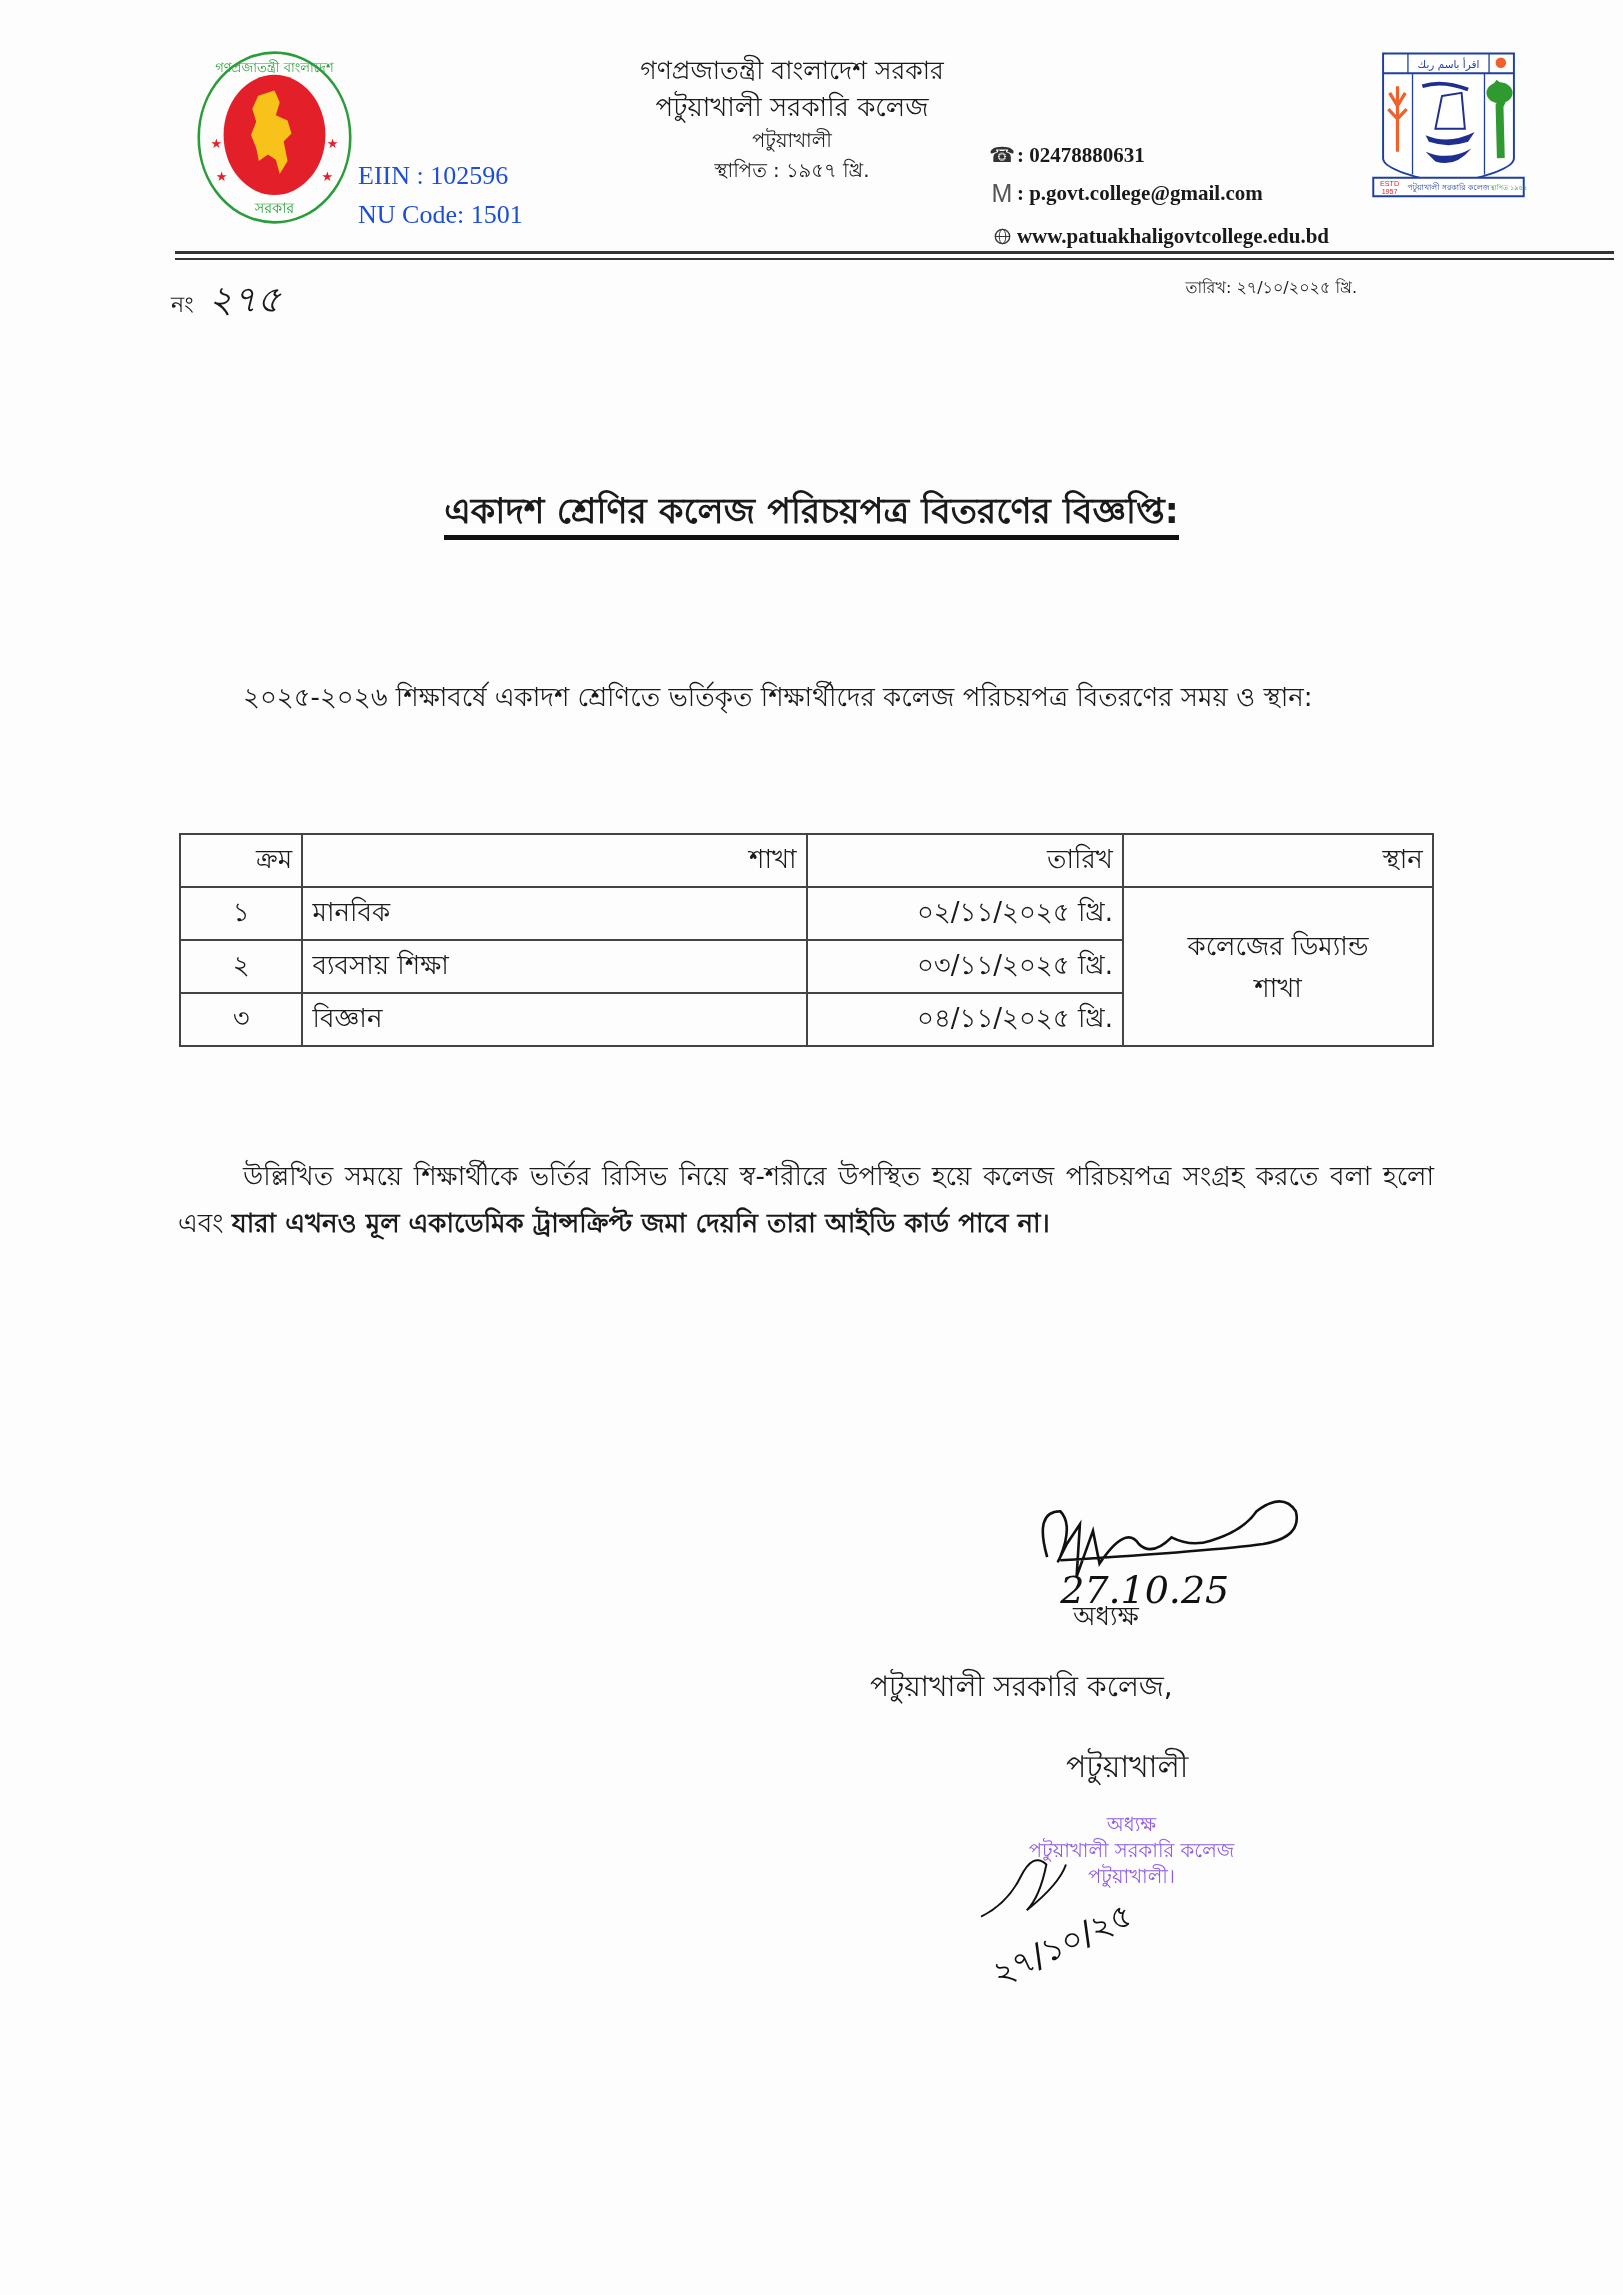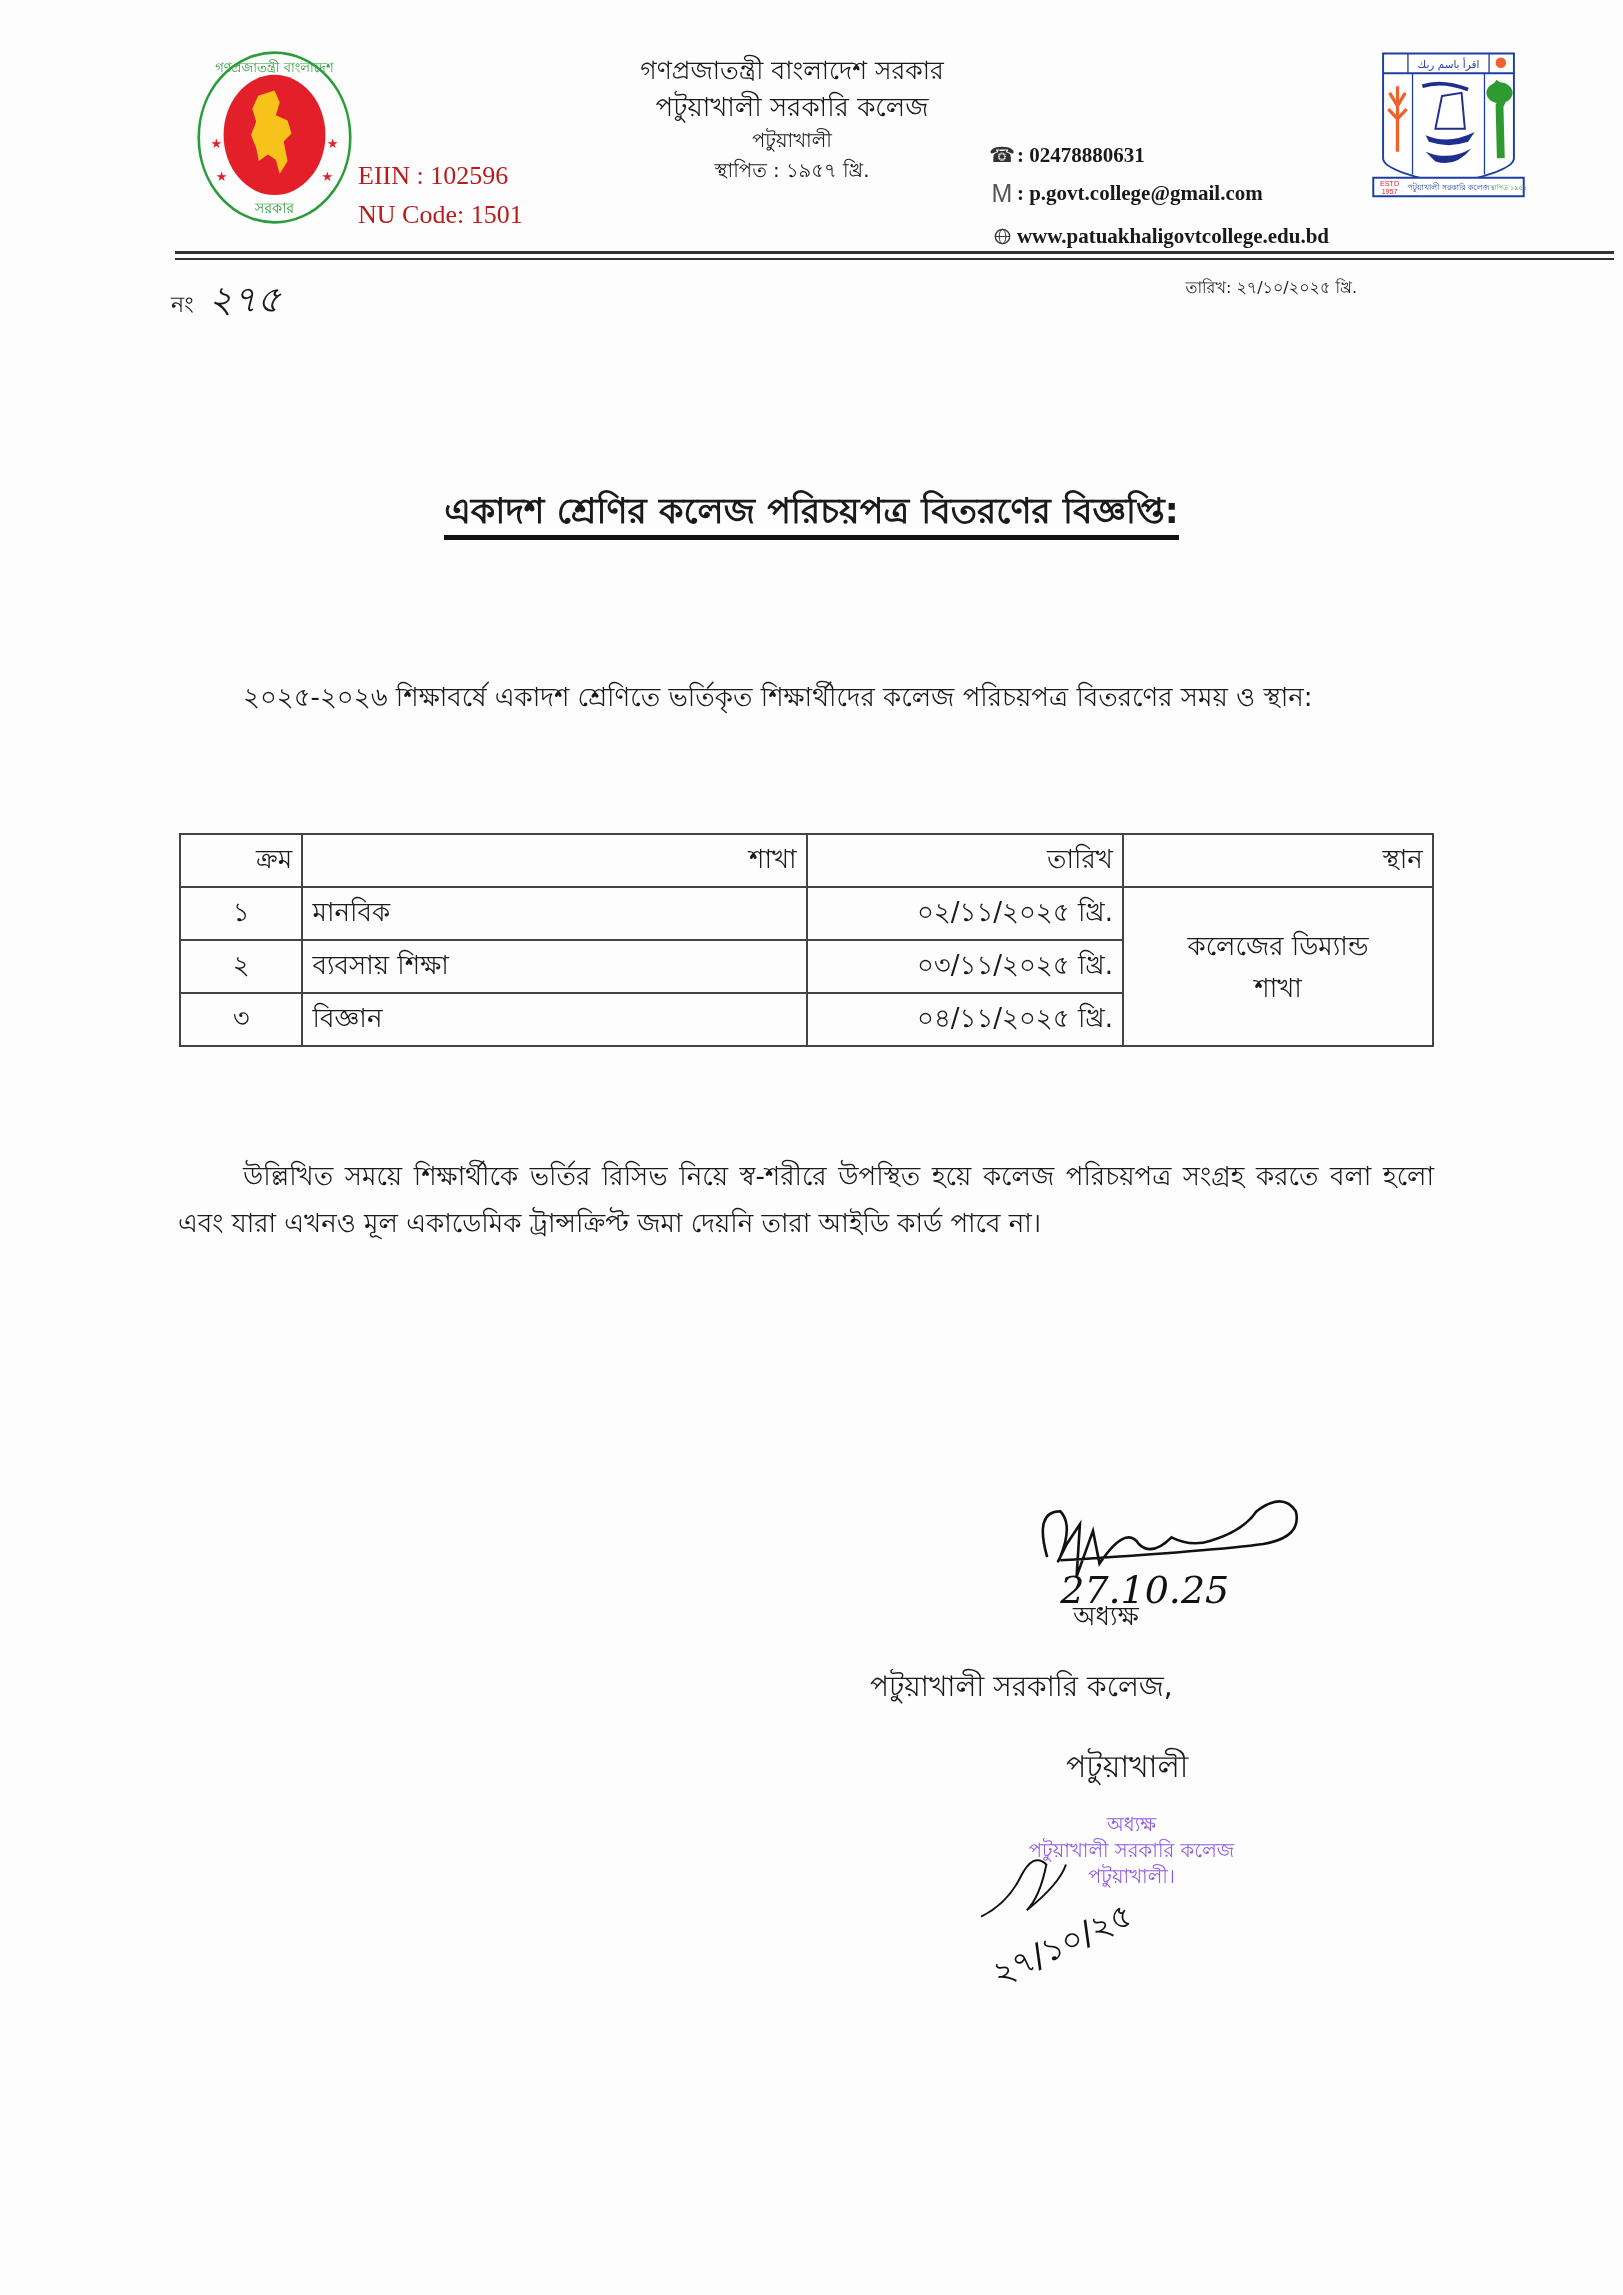--- a/index.html
+++ b/index.html
@@ -1,21 +1,21 @@
 <!DOCTYPE html>
 <html style="font-size:10.5px"><head>
 <meta charset="utf-8">
 <style>
   html, body { margin:0; padding:0; }
   body { width:1623px; height:2295px; background:#fdfdfd; position:relative; overflow:hidden;
          font-family:"DejaVu Sans", sans-serif; color:#1a1a1a; }
   .abs { position:absolute; }
   .serif { font-family:"Liberation Serif", serif; }
   .seal { left:196px; top:50px; width:157px; height:175px; }
-  .eiin { left:358px; top:156px; font-size:26px; line-height:39px; color:#b91c1c; }
+  .eiin { left:358px; top:156px; font-size:26px; line-height:39px; color:#1d4ed8; }
   .hdr-center { left:576px; top:54px; width:432px; text-align:center; }
   .hdr-center div { white-space:nowrap; }
   .h-gov { font-size:25px; line-height:34px; }
   .h-office { font-size:27.5px; font-weight:bold; line-height:41px; }
   .h-college { font-size:26px; line-height:38px; }
   .h-dist { font-size:19.6px; line-height:30px; }
   .h-estd { font-size:19.6px; line-height:30px; }
   .contacts { left:991px; top:136px; font-family:"Liberation Serif", serif; font-weight:bold; font-size:21px; }
   .contacts .row { display:flex; align-items:center; height:38px; white-space:nowrap; }
   .contacts .ic { width:22px; margin-right:3.9px; display:inline-flex; align-items:center; justify-content:center; font-weight:normal; color:#333; }
@@ -37,21 +37,21 @@
   td.c-no { text-align:center; width:102px; }
   td.c-branch { width:484px; }
   td.c-date { text-align:right; width:296px; }
   td.c-loc { text-align:center; line-height:42px; }
   .sig1 { left:1021px; top:1485px; width:301px; height:131px; }
   .sign-title { left:1073px; top:1596px; font-size:26px; }
   .sign-org { left:870px; top:1665px; font-size:28px; white-space:nowrap; }
   .sign-dist { left:1066px; top:1743px; font-size:30px; }
   .stamp { left:981px; top:1812px; width:301px; color:#7a3fe0; text-align:center; font-size:19.6px; line-height:26px; opacity:.85; }
   .sig2 { left:968px; top:1838px; width:209px; height:164px; }
-  .bold { font-weight:normal; }
+  .bold { font-weight:bold; }
 </style>
 </head>
 <body>
 
 <div class="abs seal">
   <svg width="157" height="175" viewBox="0 0 240 268">
     <ellipse cx="120" cy="134" rx="116" ry="130" fill="none" stroke="#2a9d3a" stroke-width="4"></ellipse>
     <ellipse cx="120" cy="130" rx="78" ry="92" fill="#e3202a"></ellipse>
     <path d="M95 70 L120 62 L128 80 L122 100 L140 108 L146 128 L134 140 L140 170 L128 190 L122 168 L110 160 L96 170 L92 150 L84 130 L92 110 L86 90 Z" fill="#f7c21a"></path>
     <text x="120" y="34" font-size="20" fill="#2a9d3a" text-anchor="middle" font-family="DejaVu Sans, sans-serif">গণপ্রজাতন্ত্রী বাংলাদেশ</text>

